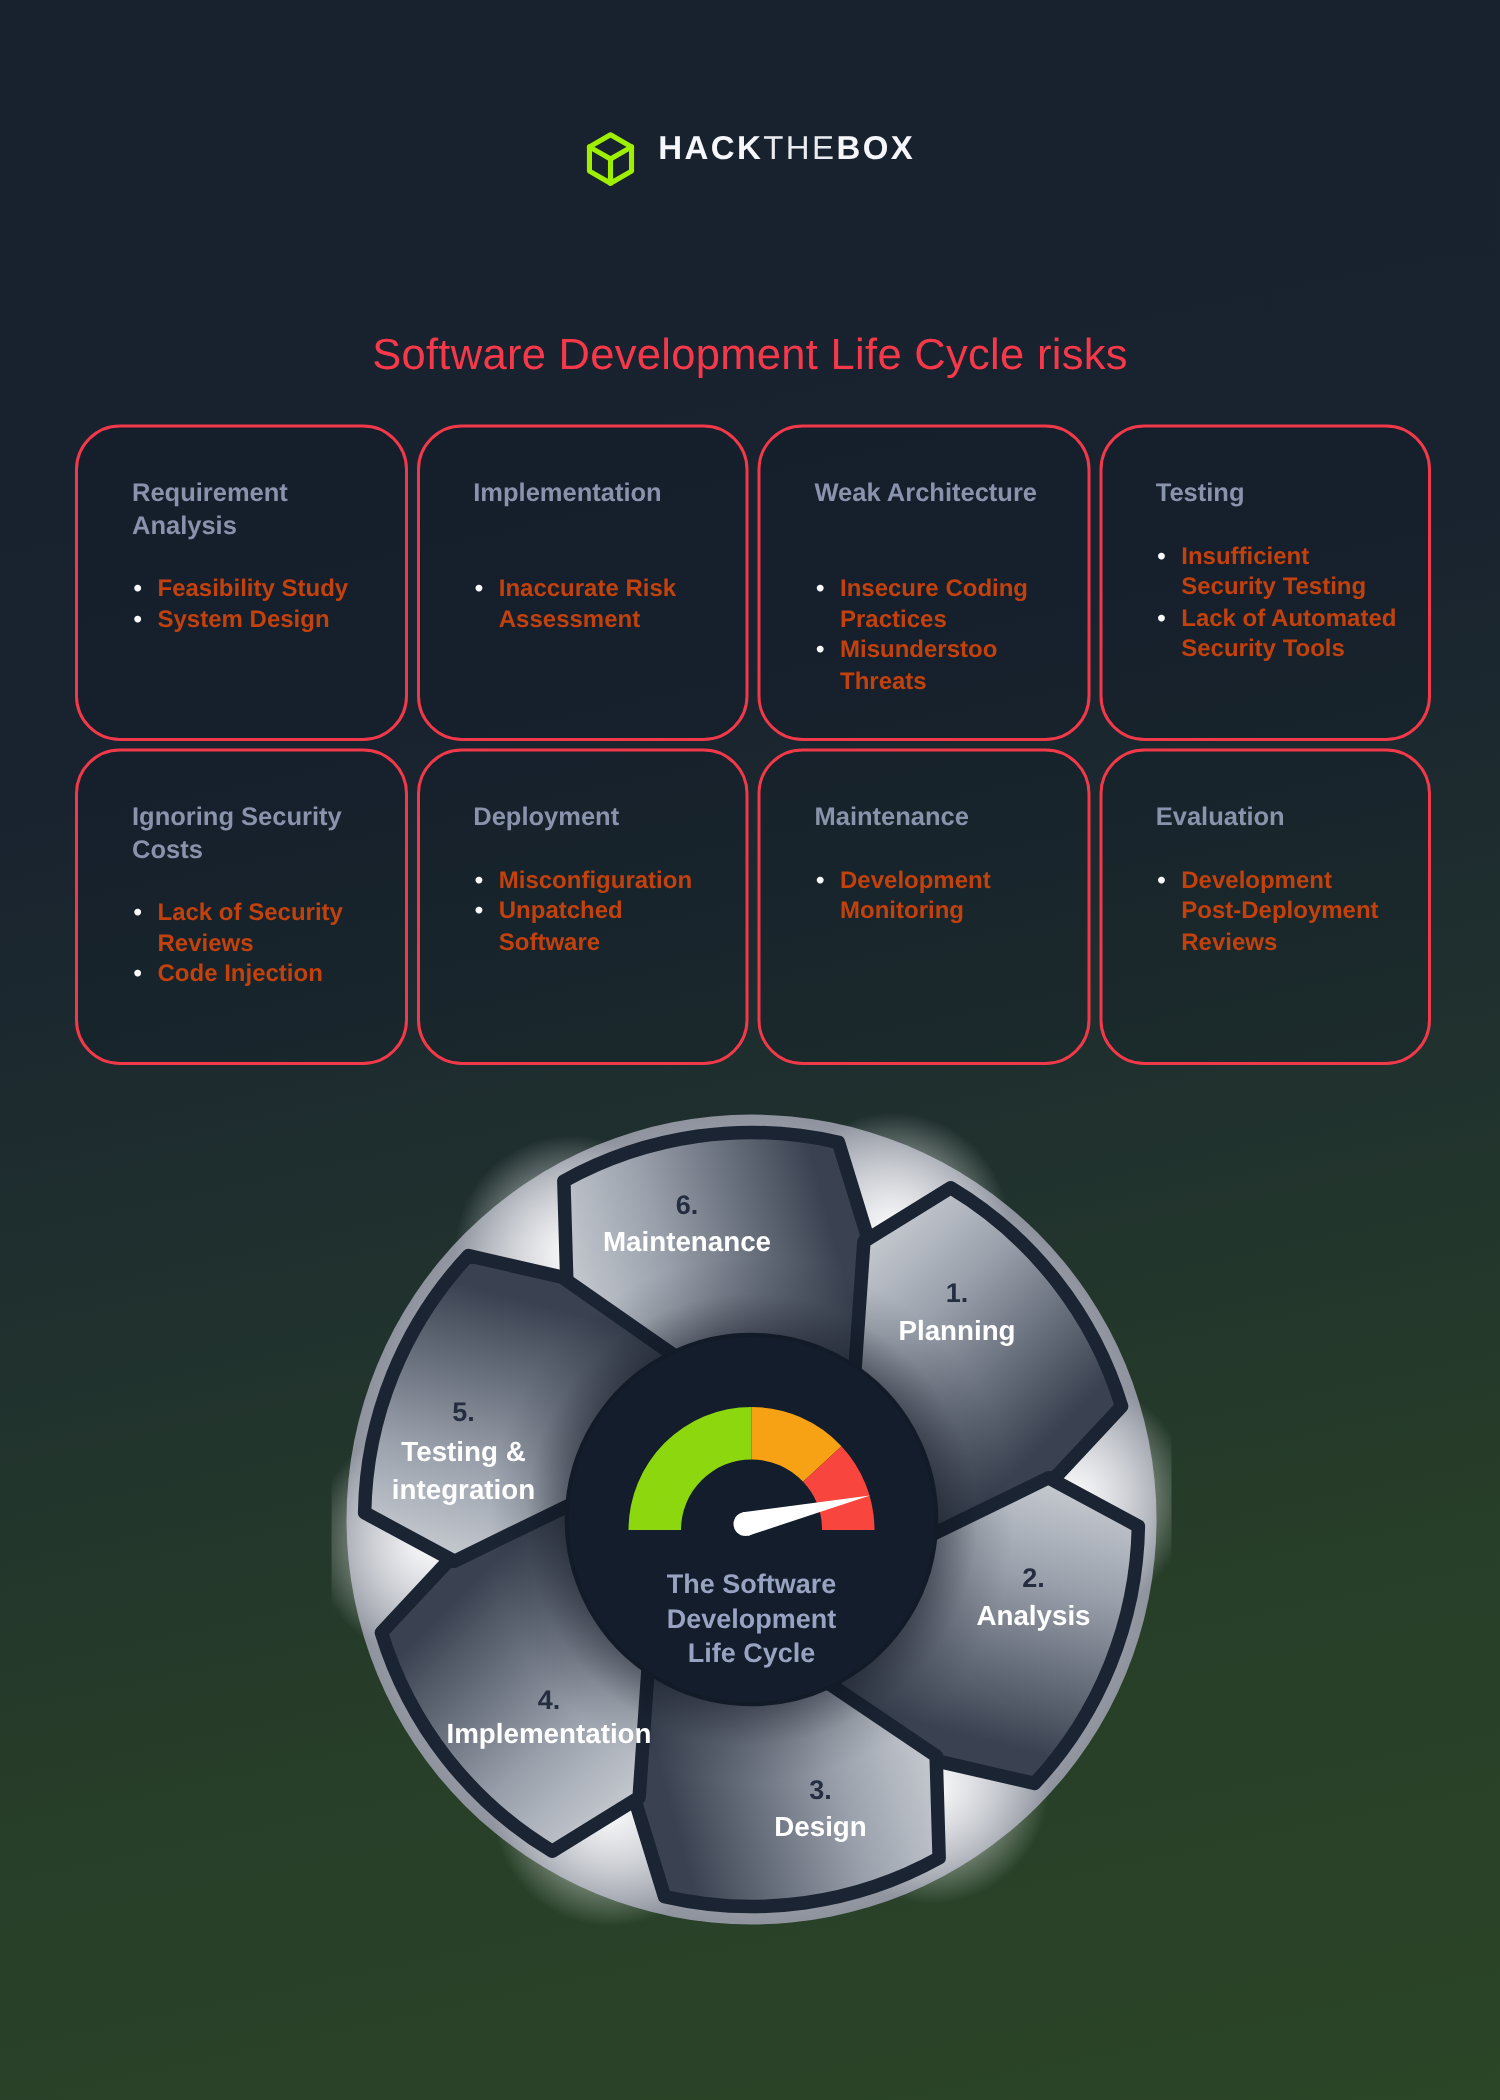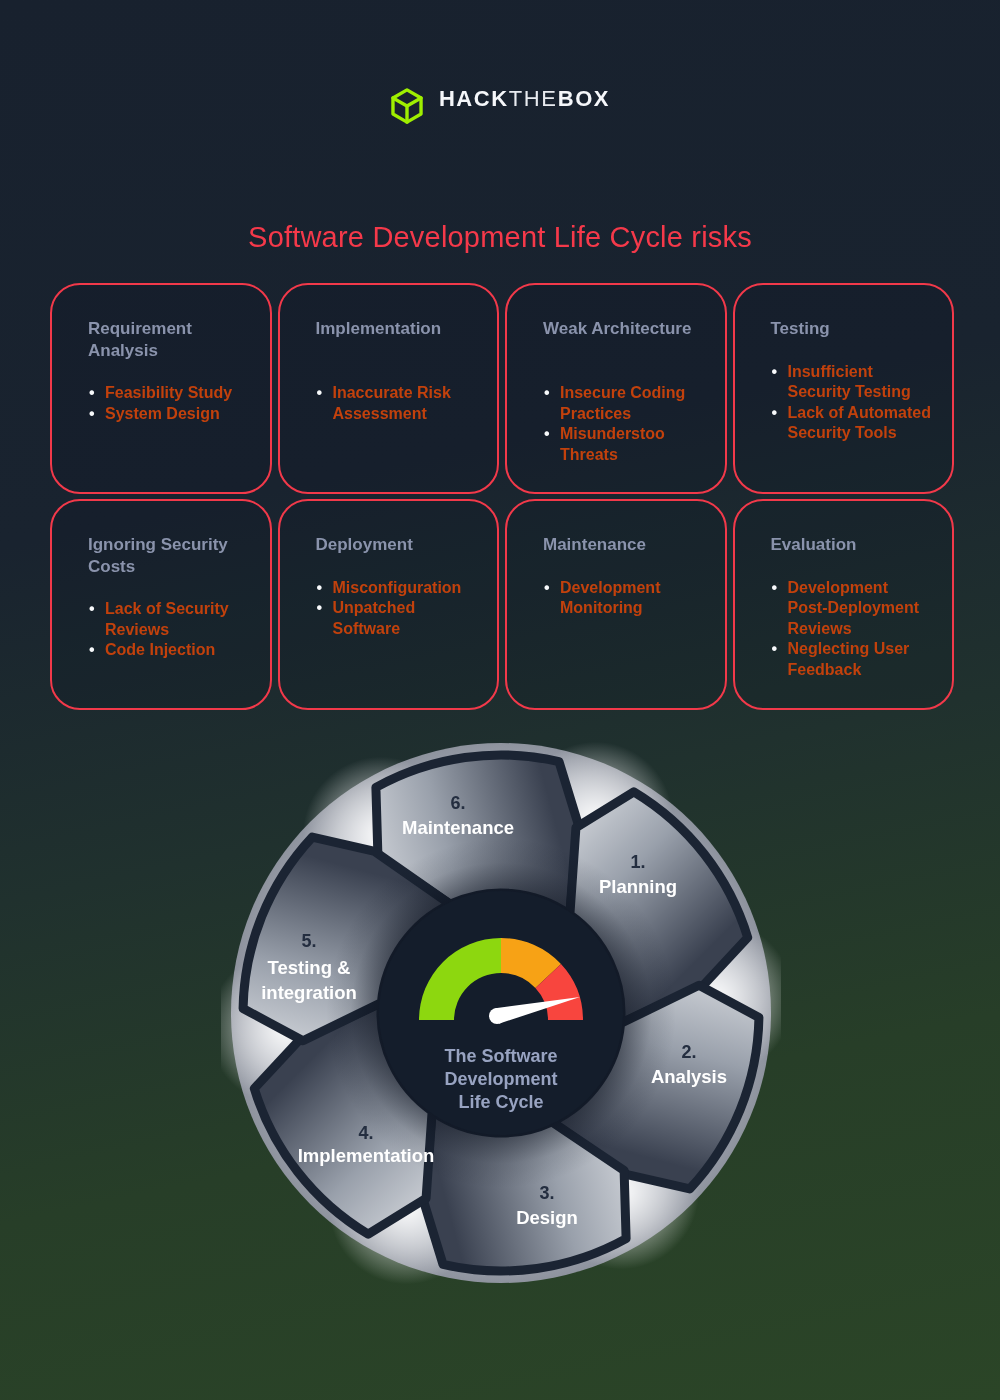--- a/index.html
+++ b/index.html
@@ -105,21 +105,20 @@
     <h3 class="card-title">Maintenance</h3>
     <ul class="bullets">
       <li>Development Monitoring</li>
     </ul>
   </div>
 
   <div class="card row2">
     <h3 class="card-title">Evaluation</h3>
     <ul class="bullets">
       <li>Development Post-Deployment Reviews</li>
-      <li>Neglecting User Feedback</li>
     </ul>
   </div>
 
 </div>
 
 <div class="cycle">
 <svg width="560" height="560" viewBox="-280 -280 560 560">
   <defs>
     <radialGradient id="discG">
       <stop offset="0%" stop-color="#f0f2f4"></stop>

